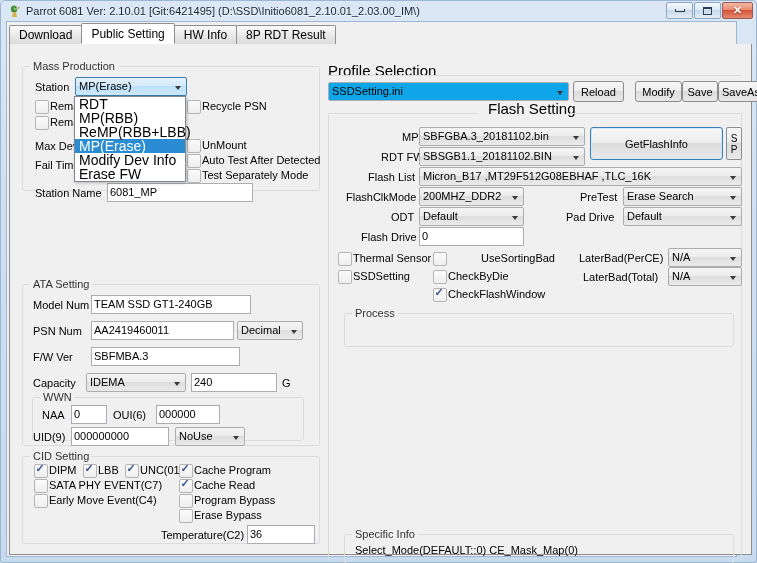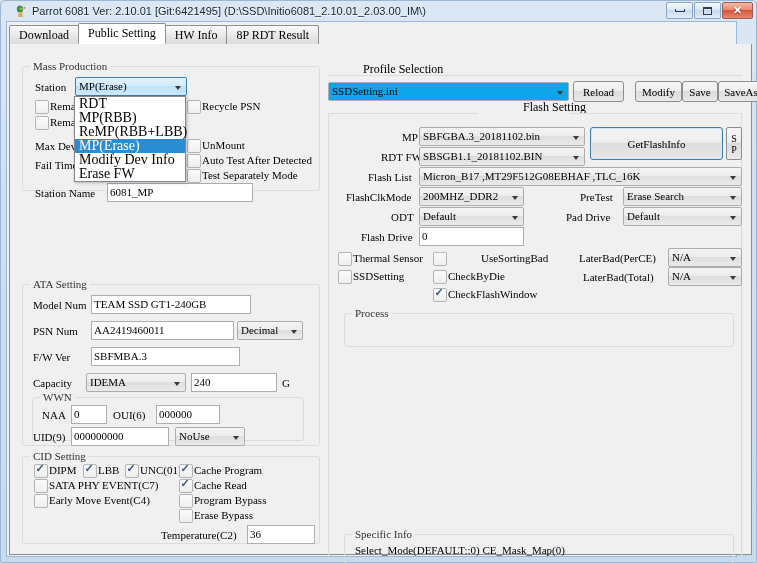--- a/index.html
+++ b/index.html
@@ -16,21 +16,21 @@
   
   #window {
     position:absolute; left:0; top:0; width:757px; height:563px;
     background:linear-gradient(to bottom,#dbe7f4 0%,#cfdff0 40%,#c8daee 100%);
     border:1px solid #9bb7d4;
     border-radius:5px 5px 2px 2px;
     padding:0;
   }
   #titlebar {
     position:absolute; left:0; top:0; width:755px; height:19px;
-    display:flex; align-items:center; padding-left:13px;
+    display:flex; align-items:center; padding-left:7px;
   }
   #title-icon {
     width:14px; height:14px; margin-right:4px; position:relative; flex:none;
   }
   #title-text {
     font-size:11px; color:#123; white-space:nowrap;
     text-shadow:0 1px 0 rgba(255,255,255,.8);
   }
   #wincontrols {
     position:absolute; right:3px; top:1px; display:flex; gap:1px;
@@ -48,21 +48,21 @@
     background:linear-gradient(to bottom,#f6b9a8 0%,#e98a70 45%,#d4543a 50%,#e58a6d 100%);
   }
   .wgl { display:block; }
   .min-g { width:10px; height:3px; border:1px solid #2a3f55; border-top:none; }
   .max-g { width:9px; height:8px; border:1px solid #2a3f55; border-top-width:2px; }
   .close-g { color:#fff; font-size:11px; font-weight:bold; line-height:1; text-shadow:0 1px 1px #8a3a22; }
 
   
   #client {
     position:absolute; left:5px; top:20px; width:731px; height:536px;
-    background:#f0f0f0; border:1px solid #9bb7d4;font-family:Liberation Serif, serif;
+    background:#f0f0f0; border:1px solid #9bb7d4;
   }
 
   
   #tabstrip {
     position:absolute; left:2px; top:2px; width:743px; height:21px;
     display:flex; align-items:flex-end;
     border-bottom:1px solid #8e8e8e;
   }
   .tab {
     height:19px; padding:0 9px;
@@ -168,21 +168,21 @@
 
   .sp-btn {
     position:absolute;
     background:linear-gradient(to bottom,#f6f6f6 0%,#eee 45%,#dcdcdc 50%,#e9e9e9 100%);
     border:1px solid #8d8d8d; border-radius:2px;
     font-size:10px; color:#000;
     display:flex; flex-direction:column; align-items:center; justify-content:center;
     line-height:11px;
   }
 
-  .section-title { position:absolute; font-size:12px; color:#000;margin-left:35px; }
+  .section-title { position:absolute; font-size:15px; color:#000; }
 </style>
 </head>
 <body>
 
 <div id="window">
 
   <div id="titlebar">
     <span id="title-icon">
       <svg width="14" height="14" viewBox="0 0 14 14">
         <ellipse cx="6" cy="5" rx="3.2" ry="3.6" fill="#3f8f3f"></ellipse>

